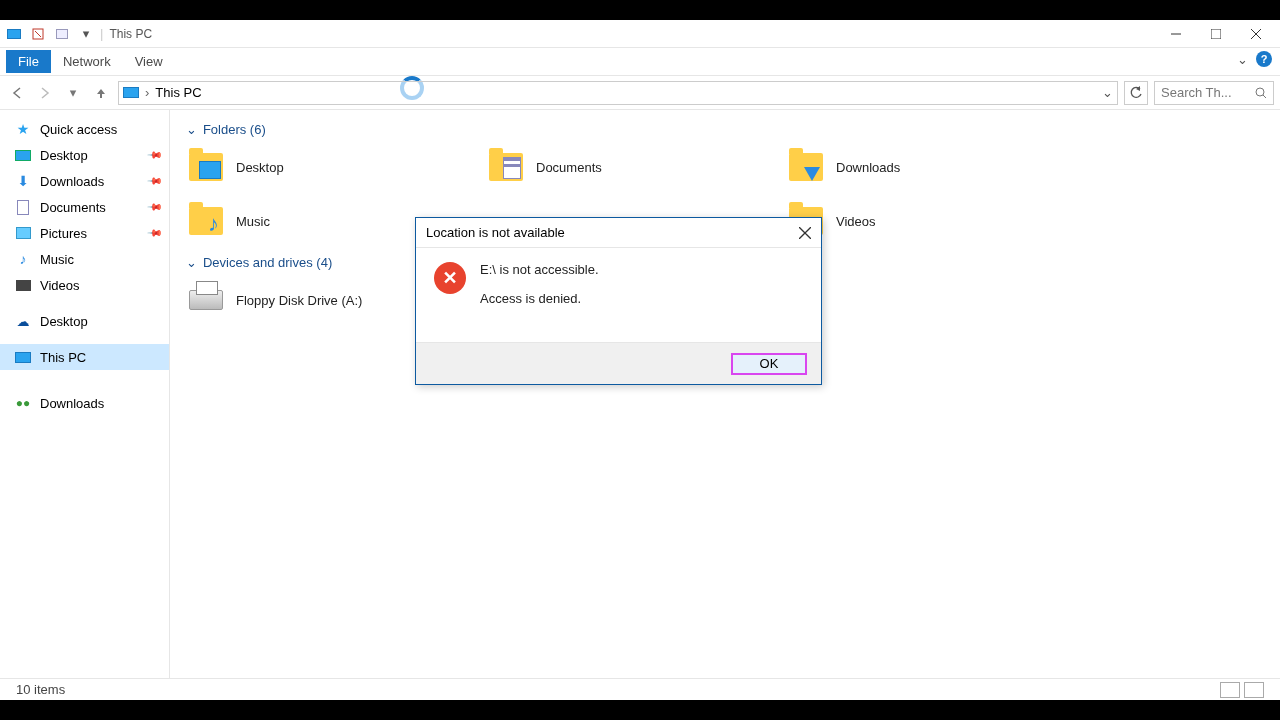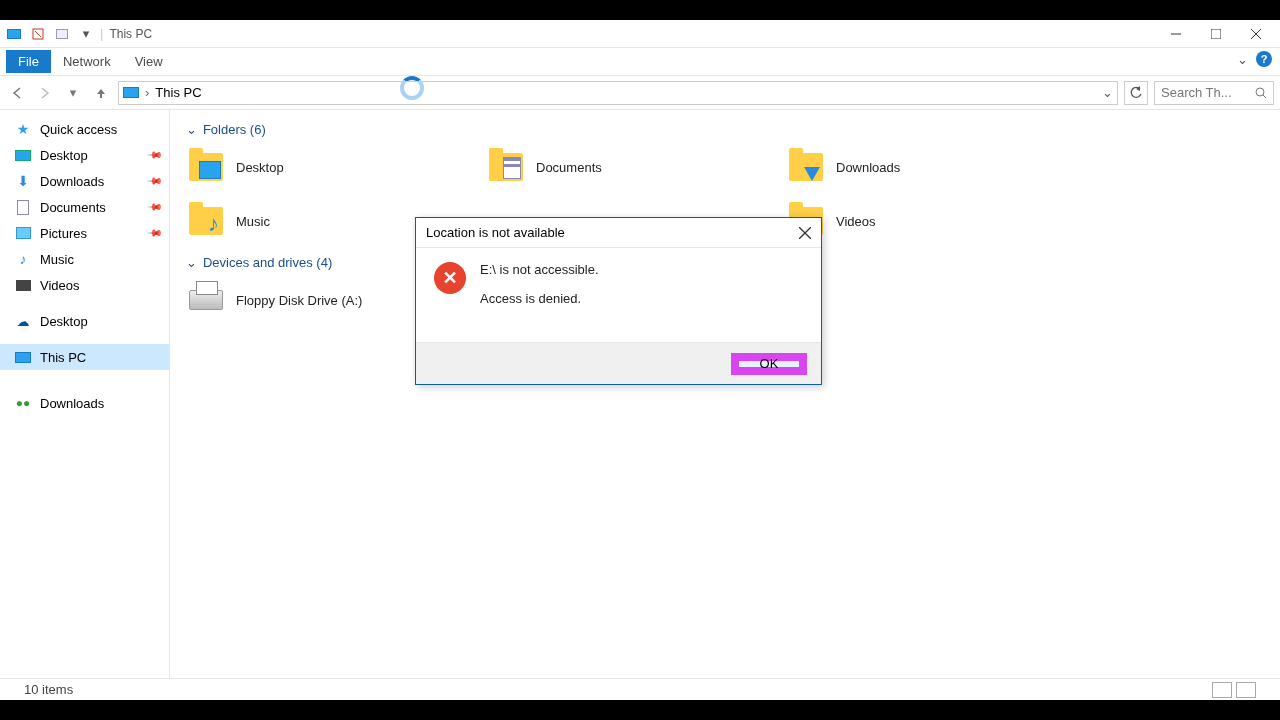--- a/index.html
+++ b/index.html
@@ -50,33 +50,33 @@
 .folder-ic.desktop::after{ content:""; position:absolute; right:2px; bottom:2px; width:20px; height:16px; background:#2aa3ef; border:1px solid #1a7bc2; }
 .folder-ic.docs::after{ content:""; position:absolute; right:2px; bottom:2px; width:16px; height:20px; background:#fff; border:1px solid #88b; box-shadow:inset 0 3px 0 #88b,inset 0 6px 0 #fff,inset 0 9px 0 #88b; }
 .folder-ic.downloads::after{ content:""; position:absolute; right:3px; bottom:0px; width:0; height:0; border-left:8px solid transparent; border-right:8px solid transparent; border-top:14px solid #2a8ae0; }
 .folder-ic.music::after{ content:"♪"; position:absolute; right:4px; bottom:-2px; font-size:22px; color:#2a8ae0; }
 .folder-ic.videos::after{ content:""; position:absolute; right:2px; bottom:2px; width:18px; height:14px; background:#444; box-shadow:inset 3px 0 0 #b58a2b,inset -3px 0 0 #b58a2b; }
 
 .drive-ic{ width:34px; height:20px; background:linear-gradient(#eee,#bbb); border:1px solid #999; border-radius:2px; position:relative; }
 .drive-ic.floppy::after{ content:""; position:absolute; top:-10px; left:6px; width:20px; height:12px; background:#fff; border:1px solid #888; }
 
 
-.statusbar{ height:22px; border-top:1px solid #e6e6e6; display:flex; align-items:center; padding:0 24px; color:#444; font-size:12px; }
+.statusbar{ height:22px; border-top:1px solid #e6e6e6; display:flex; align-items:center; padding:0 16px; color:#444; font-size:12px; }
 .statusbar .spacer{ flex:1; }
 .view-btn{ width:20px; height:16px; border:1px solid #aaa; margin-left:4px; }
 
 
 .dialog{ position:absolute; left:415px; top:197px; width:407px; background:#fff; border:1px solid #0d5aa0; box-shadow:2px 2px 8px rgba(0,0,0,.2); }
 .dialog .dlg-title{ height:30px; display:flex; align-items:center; padding:0 10px; border-bottom:1px solid #e6e6e6; }
 .dialog .dlg-title .spacer{ flex:1; }
 .dialog .dlg-body{ padding:14px 18px 22px 18px; display:flex; gap:14px; }
 .err-ic{ width:32px; height:32px; border-radius:50%; background:#e8432e; display:flex; align-items:center; justify-content:center; color:#fff; font-size:18px; font-weight:bold; flex:none; }
 .dlg-text p{ margin-bottom:14px; color:#222; }
 .dialog .dlg-foot{ height:42px; background:#f0f0f0; border-top:1px solid #e6e6e6; display:flex; align-items:center; justify-content:flex-end; padding:0 14px; }
-.dlg-btn{ min-width:76px; height:22px; border:8px solid #d946ef; background:#e5f1fb; display:flex; align-items:center; justify-content:center; }
+.dlg-btn{ min-width:76px; height:22px; border:2px solid #d946ef; background:#e5f1fb; display:flex; align-items:center; justify-content:center; }
 
 
 .busy{ position:absolute; left:400px; top:56px; width:24px; height:24px; border:4px solid #a9d2f3; border-top-color:#1979ca; border-radius:50%; }
 
 
 .si-star{ color:#2aa3ef; font-size:14px; }
 .si-desktop{ width:16px; height:11px; background:#2aa3ef; border:1px solid #1a6; }
 .si-dl{ color:#2a8ae0; font-size:14px; }
 .si-docs{ width:12px; height:15px; background:#fff; border:1px solid #88b; }
 .si-pic{ width:15px; height:12px; background:#6cf; border:1px solid #39c; }

